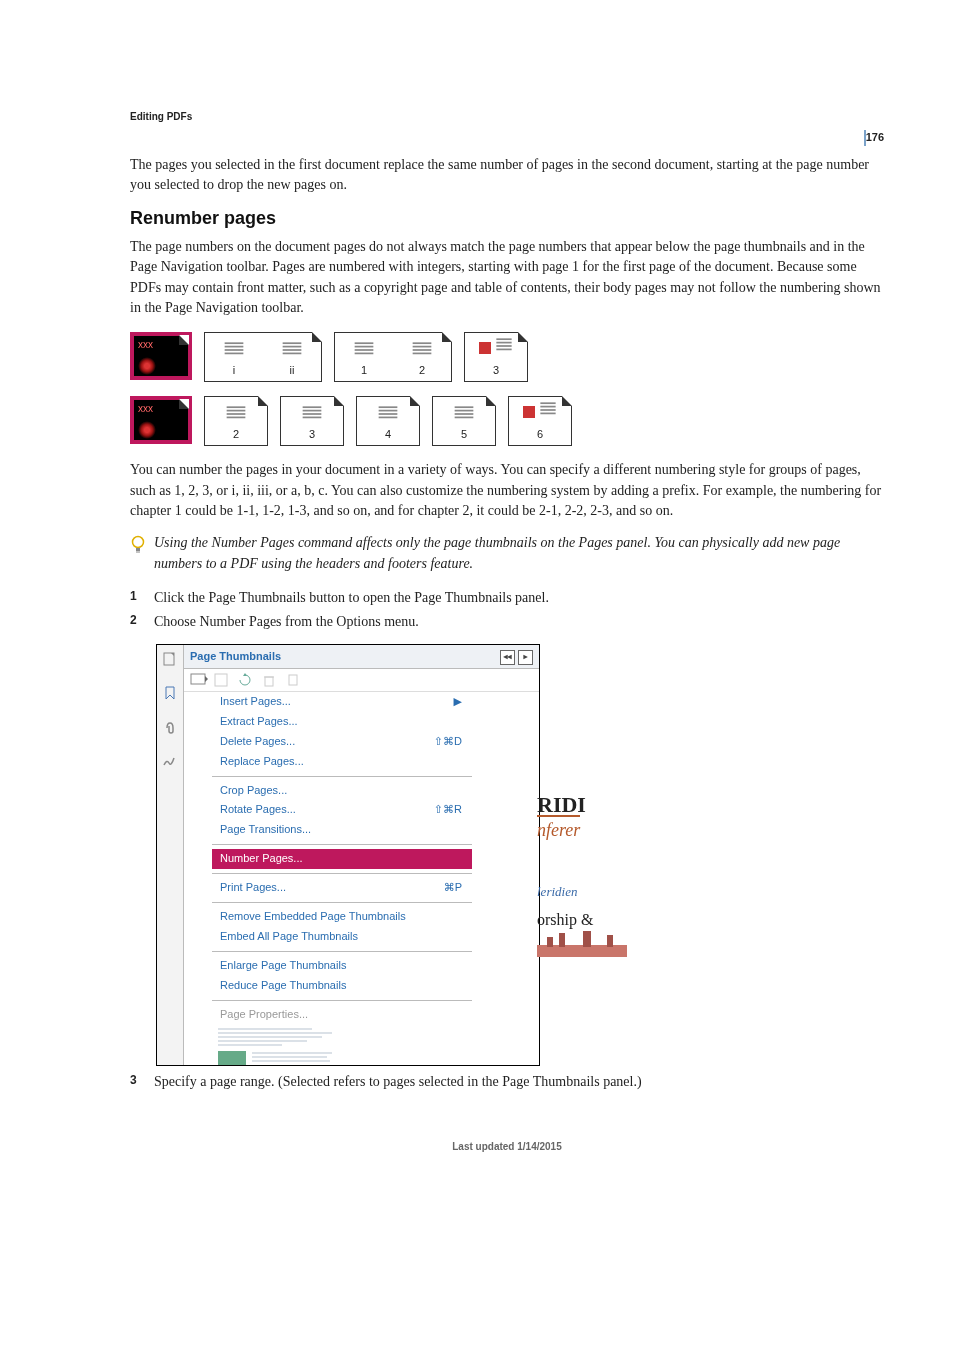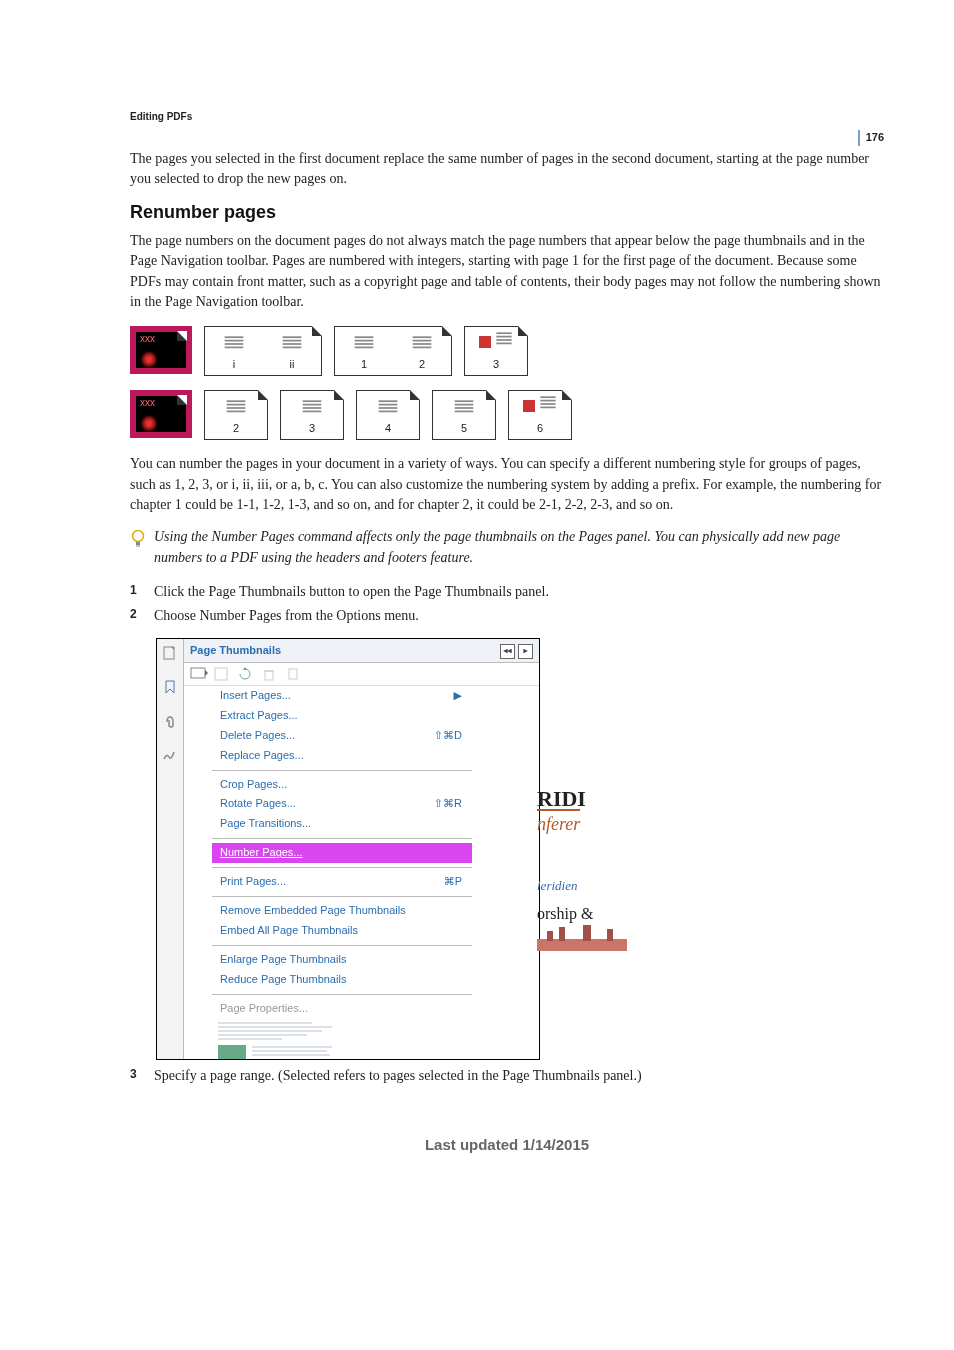--- a/index.html
+++ b/index.html
@@ -16,27 +16,26 @@
     position: relative;
   }
   .pagenum {
     position: absolute;
     top: 130px;
     right: 70px;
     font-family: "Myriad Pro", Arial, sans-serif;
     font-size: 11px;
     font-weight: 700;
     border-left: 2px solid #7aa2c9;
-    padding-left: 6px;
   }
   .section-label {
     font-family: "Myriad Pro", Arial, sans-serif;
     font-size: 10px;
     font-weight: 700;
-    margin-bottom: 24px;
+    margin-bottom: 30px;
   }
   .indent {
     margin-left: 28px;
     margin-bottom: 28px;
   }
   h2.renumber {
     font-family: "Myriad Pro", Arial, sans-serif;
     font-size: 18px;
     font-weight: 700;
     margin: 10px 0 6px 0;
@@ -123,21 +122,21 @@
       linear-gradient(#888,#888) 0 12px/28px 2px no-repeat,
       linear-gradient(#888,#888) 32px 0/8px 2px no-repeat,
       linear-gradient(#888,#888) 32px 4px/8px 2px no-repeat,
       linear-gradient(#888,#888) 32px 8px/8px 2px no-repeat;
   }
   .lines.sm { width:22px; transform: scale(0.85);}
   .blackcover {
     background:#000;
     color:#fff;
     width:62px;
-    border:6px solid #be185d;
+    border:4px solid #be185d;
     height:48px;
     position:relative;
     display:flex;
     flex-direction:column;
     justify-content:center;
     padding-left:4px;
     box-sizing:border-box;
   }
   .blackcover .xxx { font-size:10px; color:#f66; font-family:Arial; }
   .blackcover .spiral {
@@ -196,37 +195,36 @@
     border:0;
   }
   .menu hr { border:0; border-top:1px solid #bbb; margin:4px 0;}
   .menu-item {
     display:flex;
     justify-content:space-between;
     padding:2px 10px 2px 8px;
     color:#2a6db0;
   }
   .menu-item.selected {
-    background:#d946ef;
+    background:#be185d;
     color:#fff;
-    text-decoration:underline;
   }
   .menu-item.disabled { color:#999;}
   .panel-side-art {
     position:absolute;
     right:-88px;
     top:150px;
     width:90px;
     pointer-events:none;
     font-family: Georgia, serif;
   }
   .footer {
     text-align:center;
     font-family:"Myriad Pro", Arial, sans-serif;
-    font-size:15px;
+    font-size:10px;
     font-weight:700;
     color:#666;
     margin-top:48px;
   }
   svg { display:block; }
   .navbtn {
     width:13px;height:13px;border:1px solid #666;display:inline-flex;align-items:center;justify-content:center;font-size:8px;color:#444;background:#fff;
   }
 </style>
 </head>

